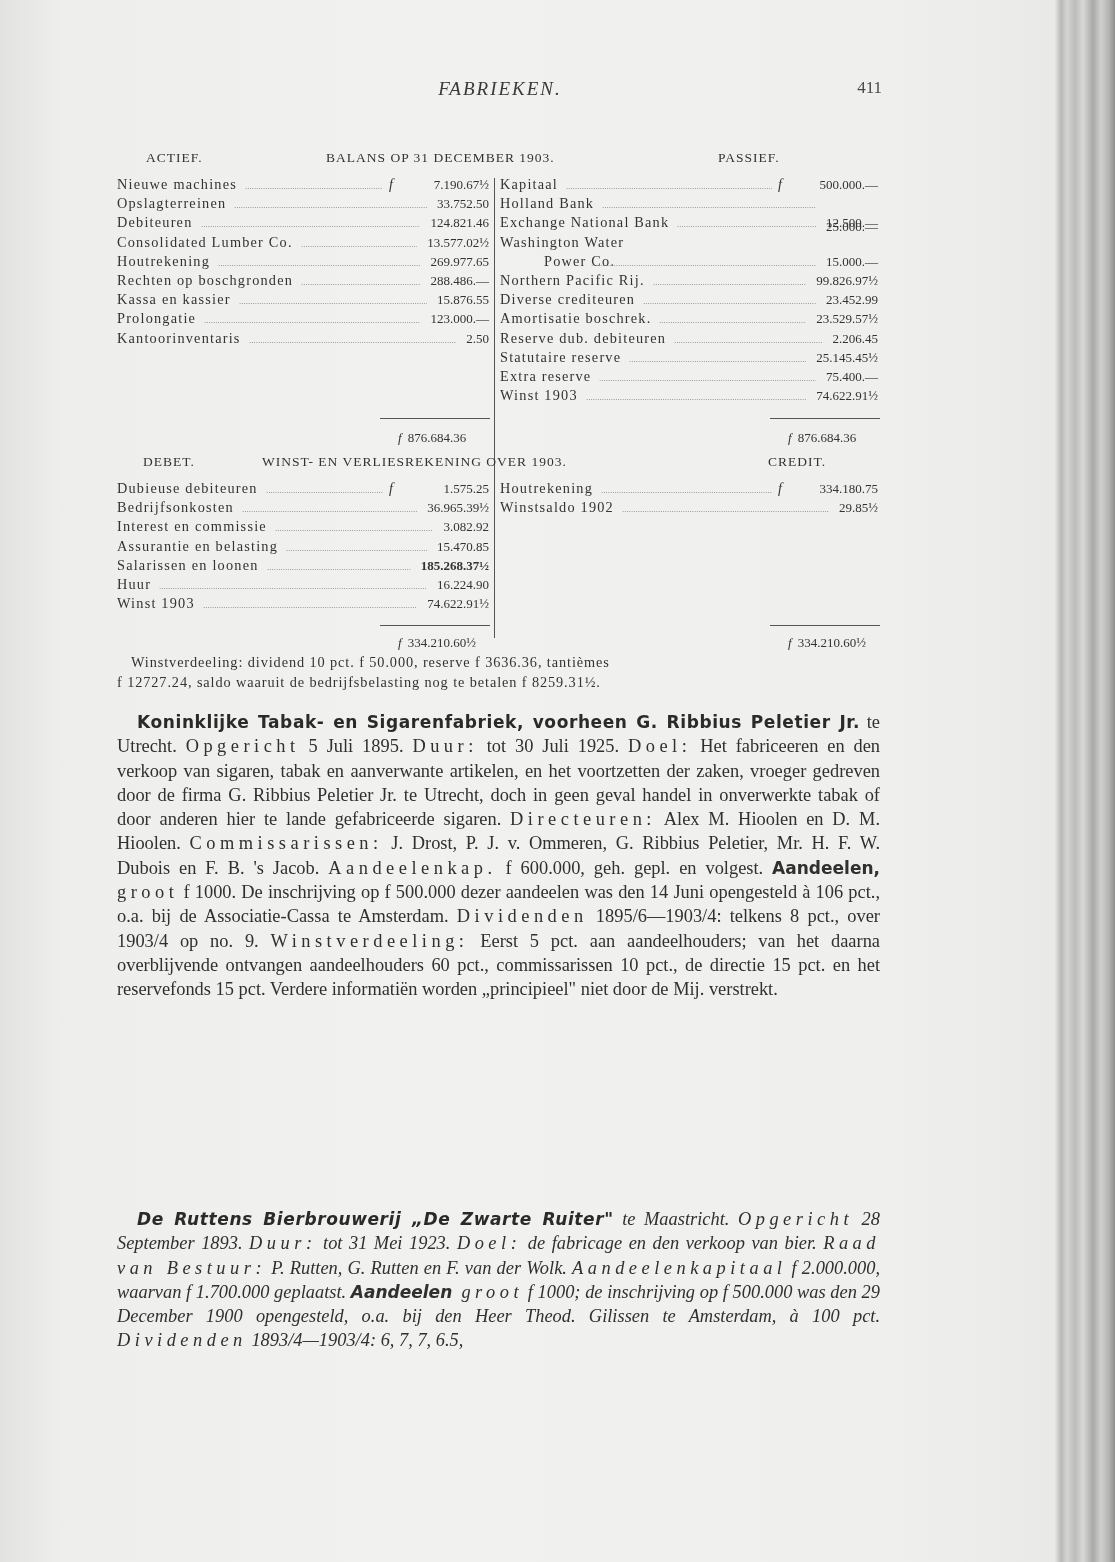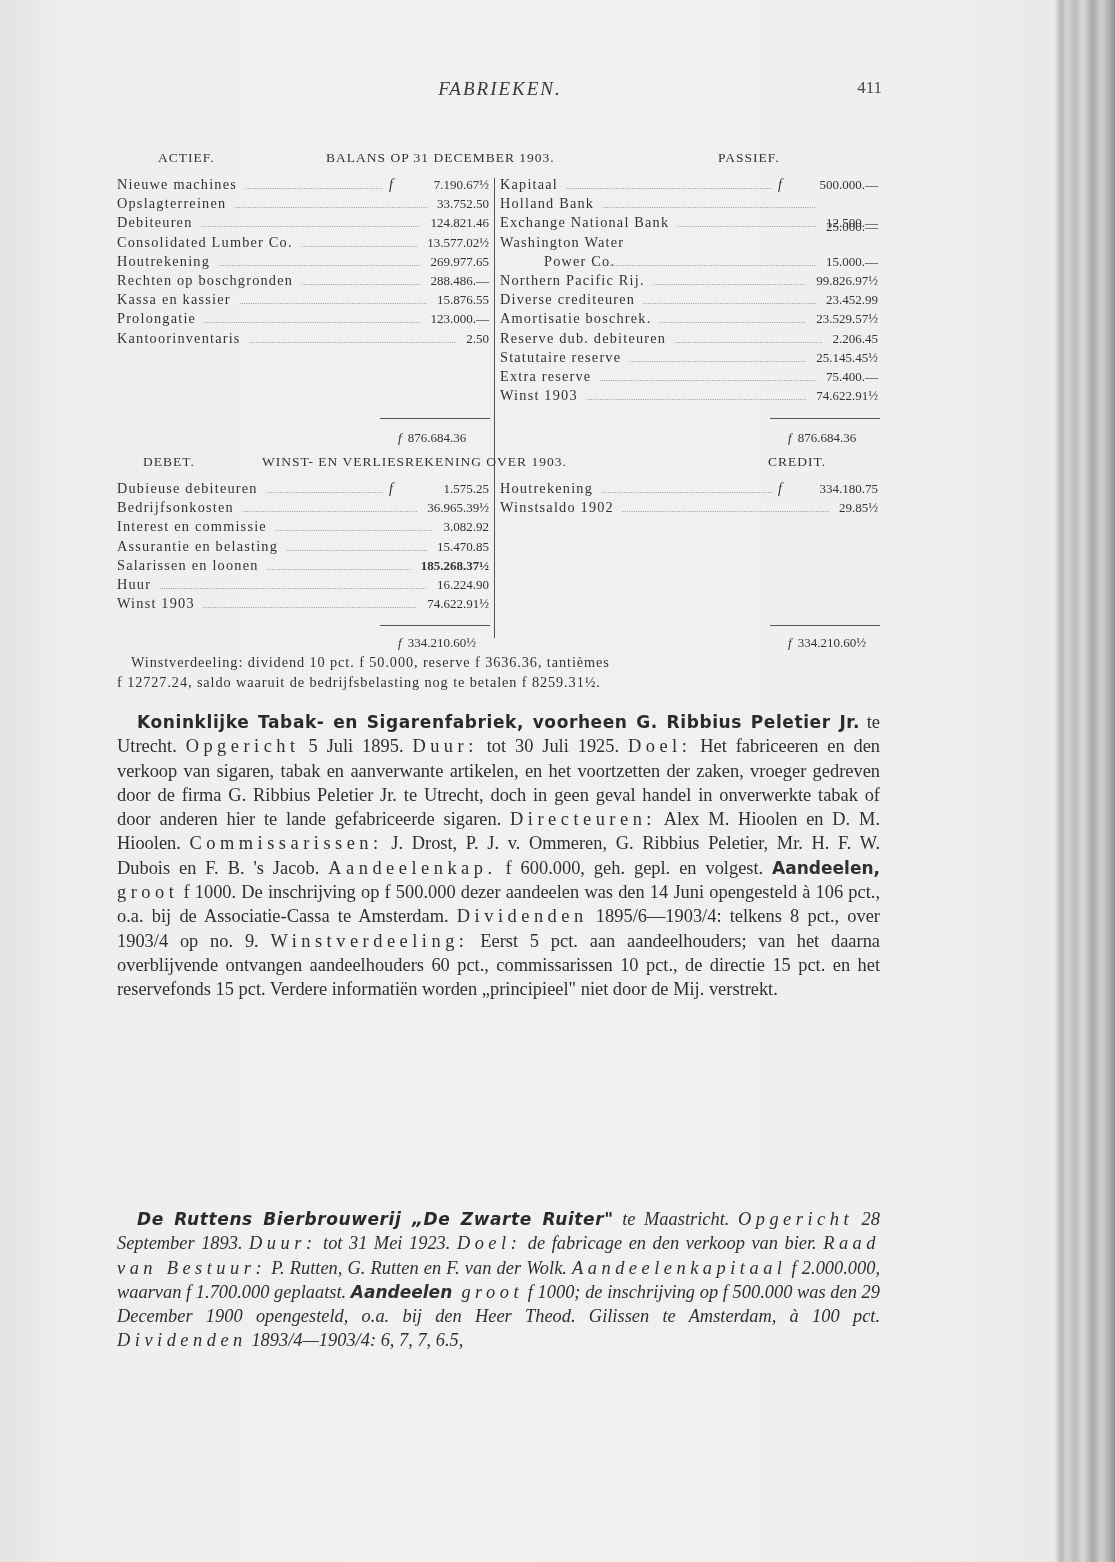--- a/index.html
+++ b/index.html
@@ -66,21 +66,21 @@
 
 <div class="page">
 
   <div class="binding"></div>
 
   <div class="running-head">
     <div class="running-title">FABRIEKEN.</div>
     <div class="page-number">411</div>
   </div>
 
-  <div class="fin-head" style="left:158px;top:150px;text-align:right;">ACTIEF.</div>
+  <div class="fin-head" style="left:146px;top:150px;text-align:right;">ACTIEF.</div>
   <div class="fin-head" style="left:326px;top:150px;">BALANS OP 31 DECEMBER 1903.</div>
   <div class="fin-head" style="left:718px;top:150px;">PASSIEF.</div>
 
   <div class="col" id="assets-col" style="left:117px;top:175px;width:375px;">
       <div class="row">
         <span class="lbl">Nieuwe machines</span>
         <span class="dots" style="left: 128px; width: 138px;">........................................................................................................................</span>
         <span class="cur" style="left: 272px;">f</span>
         <span class="amt" style="right: 0px; left: 282px; width: 90px;">7.190.67½</span>
       </div>

